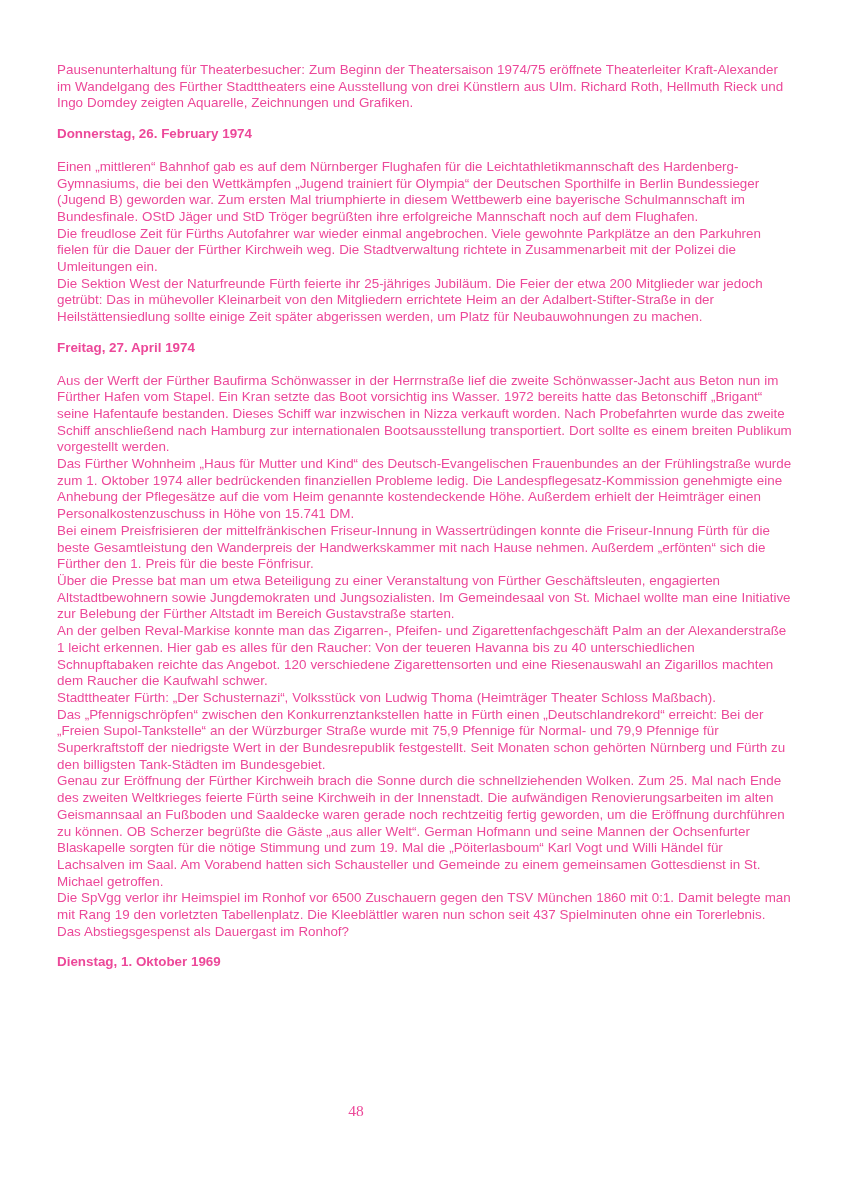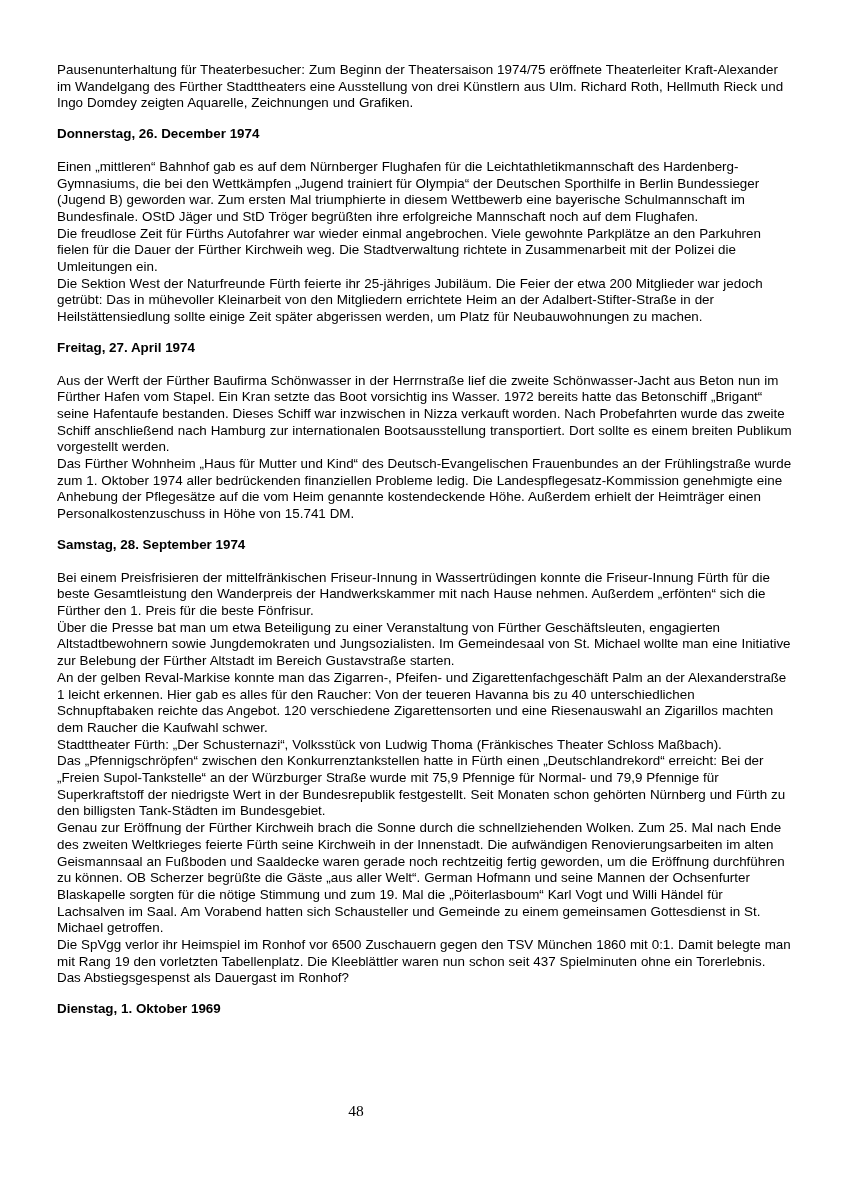--- a/index.html
+++ b/index.html
@@ -6,21 +6,21 @@
   html, body {
     margin: 0;
     padding: 0;
     background: #ffffff;
   }
   .page {
     position: relative;
     width: 848px;
     height: 1200px;
     background: #ffffff;
-    color: #000000;
+    color: #ec4899;
     font-family: "Liberation Sans", "DejaVu Sans", sans-serif;
     box-sizing: border-box;
     padding: 62px 56px 0 57px;
     overflow: hidden;
   }
   .content {
     width: 735px;
   }
   .section { margin: 0; }
   .date-heading {
@@ -54,43 +54,42 @@
 <div class="page">
   <div class="content">
   <div class="section">
 
     <div class="paragraphs">
           <p class="para">Pausenunterhaltung für Theaterbesucher: Zum Beginn der Theatersaison 1974/75 eröffnete Theaterleiter Kraft-Alexander im Wandelgang des Fürther Stadttheaters eine Ausstellung von drei Künstlern aus Ulm. Richard Roth, Hellmuth Rieck und Ingo Domdey zeigten Aquarelle, Zeichnungen und Grafiken.</p>
         </div>
   </div>
 
   <div class="section">
-    <h2 class="date-heading">Donnerstag, 26. December 1974</h2>
+    <h2 class="date-heading">Donnerstag, 26. February 1974</h2>
     <div class="paragraphs">
           <p class="para">Einen „mittleren“ Bahnhof gab es auf dem Nürnberger Flughafen für die Leichtathletikmannschaft des Hardenberg-Gymnasiums, die bei den Wettkämpfen „Jugend trainiert für Olympia“ der Deutschen Sporthilfe in Berlin Bundessieger (Jugend B) geworden war. Zum ersten Mal triumphierte in diesem Wettbewerb eine bayerische Schulmannschaft im Bundesfinale. OStD Jäger und StD Tröger begrüßten ihre erfolgreiche Mannschaft noch auf dem Flughafen.</p>
           <p class="para">Die freudlose Zeit für Fürths Autofahrer war wieder einmal angebrochen. Viele gewohnte Parkplätze an den Parkuhren fielen für die Dauer der Fürther Kirchweih weg. Die Stadtverwaltung richtete in Zusammenarbeit mit der Polizei die Umleitungen ein.</p>
           <p class="para">Die Sektion West der Naturfreunde Fürth feierte ihr 25-jähriges Jubiläum. Die Feier der etwa 200 Mitglieder war jedoch getrübt: Das in mühevoller Kleinarbeit von den Mitgliedern errichtete Heim an der Adalbert-Stifter-Straße in der Heilstättensiedlung sollte einige Zeit später abgerissen werden, um Platz für Neubauwohnungen zu machen.</p>
         </div>
   </div>
 
   <div class="section">
     <h2 class="date-heading">Freitag, 27. April 1974</h2>
     <div class="paragraphs">
           <p class="para">Aus der Werft der Fürther Baufirma Schönwasser in der Herrnstraße lief die zweite Schönwasser-Jacht aus Beton nun im Fürther Hafen vom Stapel. Ein Kran setzte das Boot vorsichtig ins Wasser. 1972 bereits hatte das Betonschiff „Brigant“ seine Hafentaufe bestanden. Dieses Schiff war inzwischen in Nizza verkauft worden. Nach Probefahrten wurde das zweite Schiff anschließend nach Hamburg zur internationalen Bootsausstellung transportiert. Dort sollte es einem breiten Publikum vorgestellt werden.</p>
           <p class="para">Das Fürther Wohnheim „Haus für Mutter und Kind“ des Deutsch-Evangelischen Frauenbundes an der Frühlingstraße wurde zum 1. Oktober 1974 aller bedrückenden finanziellen Probleme ledig. Die Landespflegesatz-Kommission genehmigte eine Anhebung der Pflegesätze auf die vom Heim genannte kostendeckende Höhe. Außerdem erhielt der Heimträger einen Personalkostenzuschuss in Höhe von 15.741 DM.</p>
         </div>
   </div>
 
   <div class="section">
-    <h2 class="date-heading">Samstag, 28. September 1974</h2>
     <div class="paragraphs">
           <p class="para">Bei einem Preisfrisieren der mittelfränkischen Friseur-Innung in Wassertrüdingen konnte die Friseur-Innung Fürth für die beste Gesamtleistung den Wanderpreis der Handwerkskammer mit nach Hause nehmen. Außerdem „erfönten“ sich die Fürther den 1. Preis für die beste Fönfrisur.</p>
           <p class="para">Über die Presse bat man um etwa Beteiligung zu einer Veranstaltung von Fürther Geschäftsleuten, engagierten Altstadtbewohnern sowie Jungdemokraten und Jungsozialisten. Im Gemeindesaal von St. Michael wollte man eine Initiative zur Belebung der Fürther Altstadt im Bereich Gustavstraße starten.</p>
           <p class="para">An der gelben Reval-Markise konnte man das Zigarren-, Pfeifen- und Zigarettenfachgeschäft Palm an der Alexanderstraße 1 leicht erkennen. Hier gab es alles für den Raucher: Von der teueren Havanna bis zu 40 unterschiedlichen Schnupftabaken reichte das Angebot. 120 verschiedene Zigarettensorten und eine Riesenauswahl an Zigarillos machten dem Raucher die Kaufwahl schwer.</p>
-          <p class="para">Stadttheater Fürth: „Der Schusternazi“, Volksstück von Ludwig Thoma (Fränkisches Theater Schloss Maßbach).</p>
+          <p class="para">Stadttheater Fürth: „Der Schusternazi“, Volksstück von Ludwig Thoma (Heimträger Theater Schloss Maßbach).</p>
         </div>
   </div>
 
   <div class="section">
     <div class="paragraphs">
           <p class="para">Das „Pfennigschröpfen“ zwischen den Konkurrenztankstellen hatte in Fürth einen „Deutschlandrekord“ erreicht: Bei der „Freien Supol-Tankstelle“ an der Würzburger Straße wurde mit 75,9 Pfennige für Normal- und 79,9 Pfennige für Superkraftstoff der niedrigste Wert in der Bundesrepublik festgestellt. Seit Monaten schon gehörten Nürnberg und Fürth zu den billigsten Tank-Städten im Bundesgebiet.</p>
           <p class="para">Genau zur Eröffnung der Fürther Kirchweih brach die Sonne durch die schnellziehenden Wolken. Zum 25. Mal nach Ende des zweiten Weltkrieges feierte Fürth seine Kirchweih in der Innenstadt. Die aufwändigen Renovierungsarbeiten im alten Geismannsaal an Fußboden und Saaldecke waren gerade noch rechtzeitig fertig geworden, um die Eröffnung durchführen zu können. OB Scherzer begrüßte die Gäste „aus aller Welt“. German Hofmann und seine Mannen der Ochsenfurter Blaskapelle sorgten für die nötige Stimmung und zum 19. Mal die „Pöiterlasboum“ Karl Vogt und Willi Händel für Lachsalven im Saal. Am Vorabend hatten sich Schausteller und Gemeinde zu einem gemeinsamen Gottesdienst in St. Michael getroffen.</p>
           <p class="para">Die SpVgg verlor ihr Heimspiel im Ronhof vor 6500 Zuschauern gegen den TSV München 1860 mit 0:1. Damit belegte man mit Rang 19 den vorletzten Tabellenplatz. Die Kleeblättler waren nun schon seit 437 Spielminuten ohne ein Torerlebnis. Das Abstiegsgespenst als Dauergast im Ronhof?</p>
         </div>
   </div>

